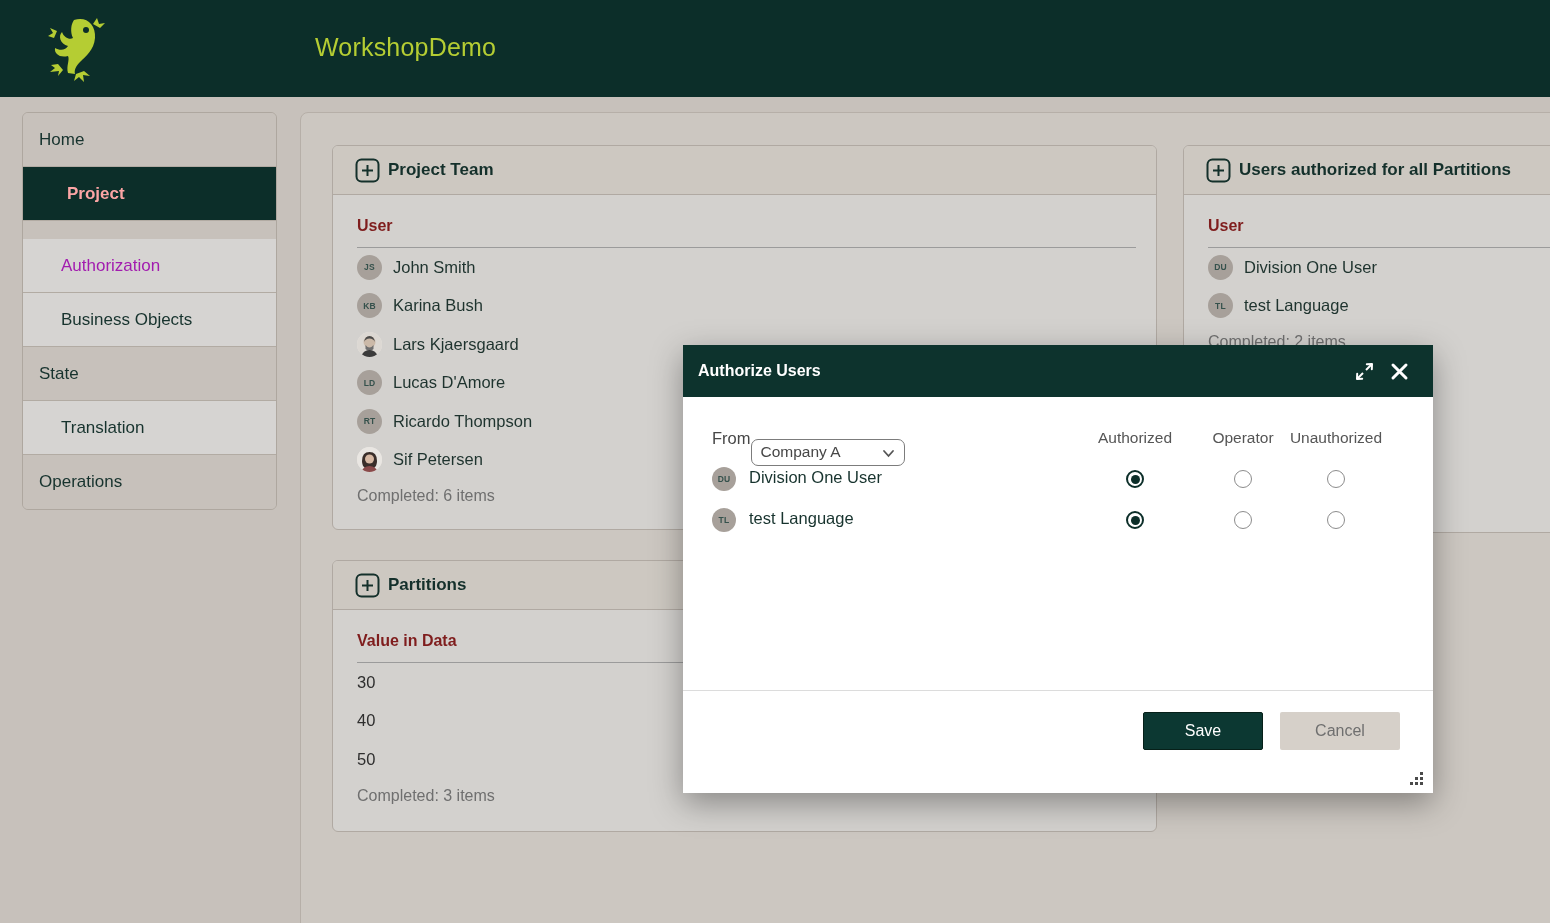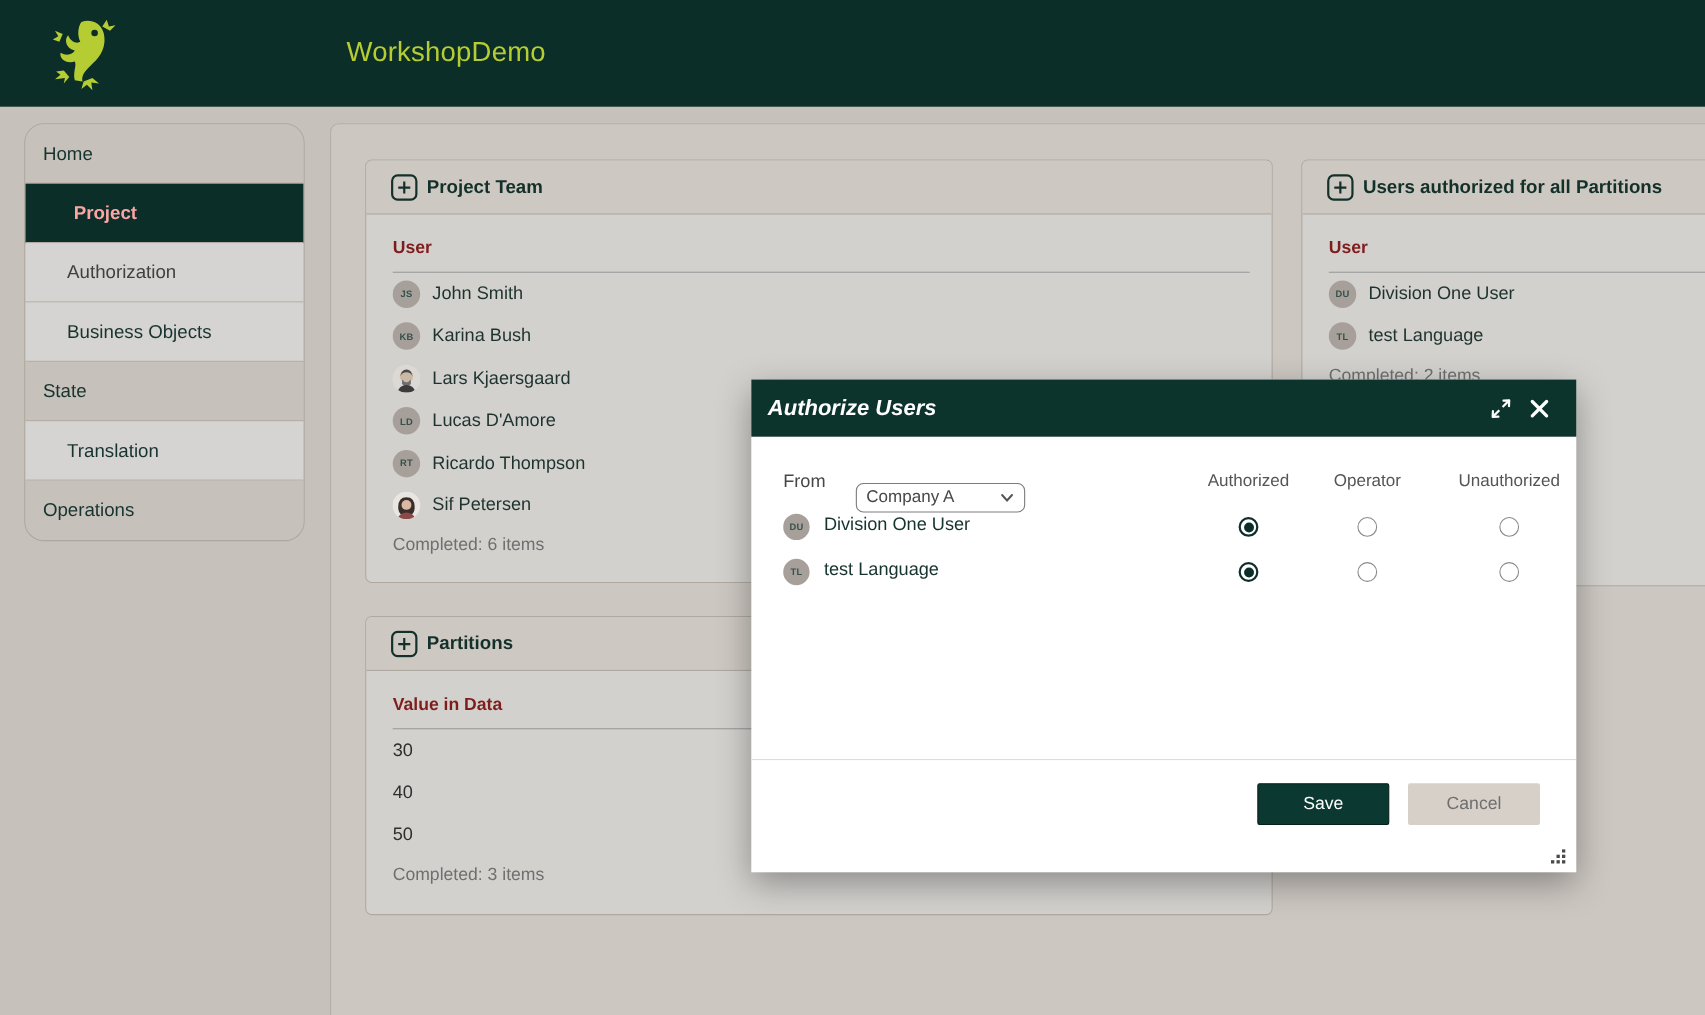--- a/index.html
+++ b/index.html
@@ -15,32 +15,32 @@
     background:#0c2e29; display:flex; align-items:center;
   }
   .logo{ position:absolute; left:46px; top:16px; width:60px; height:66px; display:block; cursor:pointer;}
   .app-title{
     position:absolute; left:315px; top:33px;
     font-size:25px; font-weight:normal; color:#b5cd33; letter-spacing:.2px;
   }
   
   .sidebar{
     position:absolute; left:22px; top:112px; width:255px;
-    border:1px solid #aea79f; border-radius:18px; overflow:hidden;
+    border:1px solid #aea79f; border-radius:6px; overflow:hidden;
     background:#c7c1bb;
   }
   .nav-item{
     height:54px; display:flex; align-items:center;
     padding-left:16px; font-size:17px; color:#17332e;
     border-bottom:1px solid #b2aba3; cursor:pointer; background:#c7c1bb;
   }
   .nav-item:last-child{ border-bottom:none; }
   .nav-item.sub{ padding-left:38px; background:#d6d4d2; }
   .nav-item.selected-dark{ background:#0c2e29; color:#fca5a5; font-weight:bold;padding-left:44px; }
-  .nav-item.active-pink{ color:#404040; }
+  .nav-item.active-pink{ color:#a21caf;margin-top:18px; }
   
   .content{
     position:absolute; left:300px; top:112px; width:1262px; height:823px;
     background:#ccc7c1; border:1px solid #b6afa8; border-radius:8px;
   }
   
   .panel{
     position:absolute; background:#d3d1ce;
     border:1px solid #b0a9a2; border-radius:6px; overflow:hidden;
   }
@@ -67,25 +67,25 @@
   .panel-footer{ font-size:16px; color:#6f6f6f; padding:8px 0 14px 0; }
   
   .modal{
     position:absolute; left:683px; top:345px; width:750px; height:448px;
     background:#ffffff; box-shadow:0 10px 30px rgba(0,0,0,.35); z-index:10;
   }
   .modal-header{
     position:absolute; left:0; top:0; right:0; height:52px; background:#0d332d;
     display:flex; align-items:center; padding-left:15px;
   }
-  .modal-title{ font-size:20px; font-weight:bold; color:#ffffff;font-style:italic; }
+  .modal-title{ font-size:16px; font-weight:bold; color:#ffffff; }
   .mh-icon{ position:absolute; top:17px; width:19px; height:19px; cursor:pointer; display:block; }
   .expand-ic{ right:59px; }
   .close-ic{ right:24px; }
-  .from-row{ position:absolute; left:29px; top:79px; height:28px; display:flex; align-items:center; gap:27px; }
+  .from-row{ position:absolute; left:29px; top:79px; height:28px; display:flex; align-items:center; }
   .from-label{ font-size:16.5px; color:#474747; }
   .select{
     width:154px; height:27px; border:1.5px solid #7c7c7c; border-radius:7px;
     display:flex; align-items:center; padding:0 9px; cursor:pointer; background:#fff;margin-top:28px;
   }
   .select-value{ font-size:15.5px; color:#474747; flex:1; }
   .chevron{ width:13px; height:13px; display:block; }
   .mcol{
     position:absolute; top:84px; transform:translateX(-50%);
     font-size:15.5px; color:#555555; white-space:nowrap;
@@ -96,21 +96,21 @@
   .mname{ position:absolute; left:66px; top:9px; font-size:16.5px; color:#17332e; }
   .radio{
     position:absolute; top:11px; width:18px; height:18px; border-radius:50%;
     border:1.5px solid #8c8c8c; background:#fff; transform:translateX(-50%); cursor:pointer;
   }
   .radio.selected{ border:2.5px solid #0c2e29; }
   .radio.selected::after{
     content:""; position:absolute; left:2.5px; top:2.5px; right:2.5px; bottom:2.5px;
     background:#0c2e29; border-radius:50%;
   }
-  .c-auth{ left:452px; } .c-oper{ left:560px; } .c-unau{ left:689px; }
+  .c-auth{ left:452px; } .c-oper{ left:560px; } .c-unau{ left:653px; }
   .modal-sep{ position:absolute; left:0; right:0; top:345px; height:1px; background:#dcdcdc; }
   .btn{
     position:absolute; top:367px; width:120px; height:38px; font-size:16px;
     font-family:"Liberation Sans", sans-serif; cursor:pointer; border-radius:2px;
   }
   .btn-save{ left:460px; background:#0c3832; color:#ffffff; border:1px solid #062019; }
   .btn-cancel{ left:597px; background:#d6d0c9; color:#6f6f6f; border:none; }
   .grip{ position:absolute; right:9px; bottom:7px; width:14px; height:14px; cursor:nwse-resize; display:block;}
 </style>
 </head>

